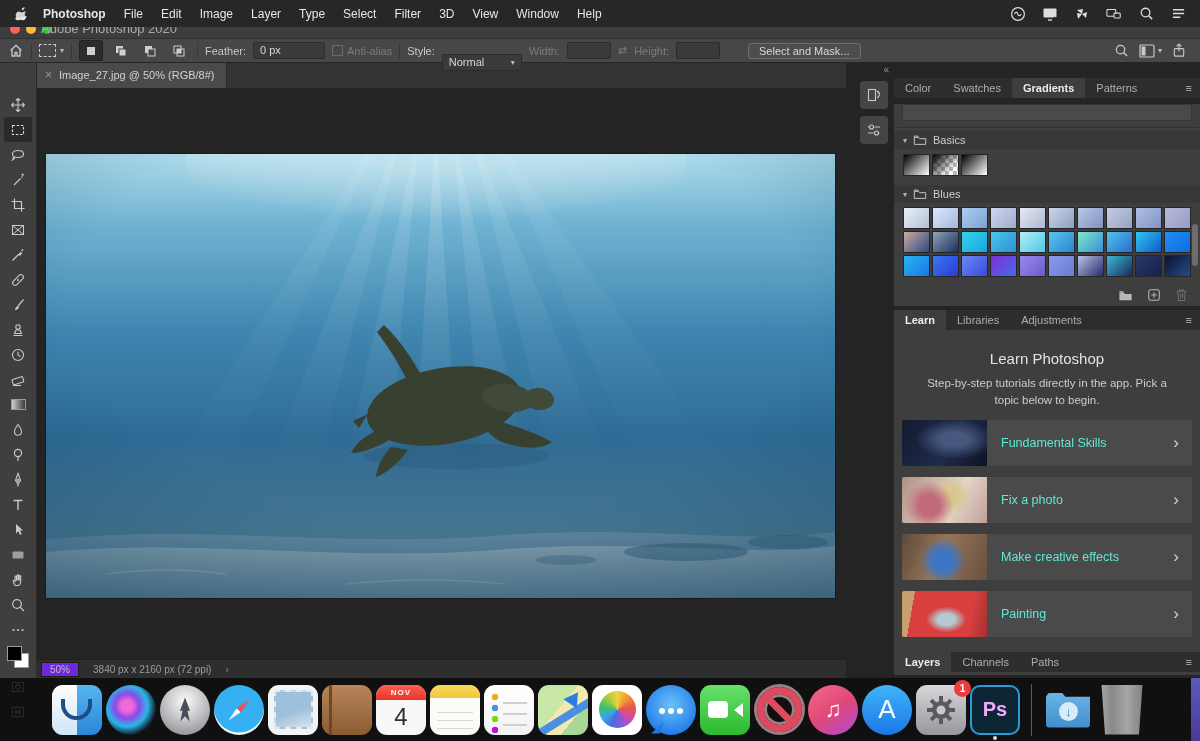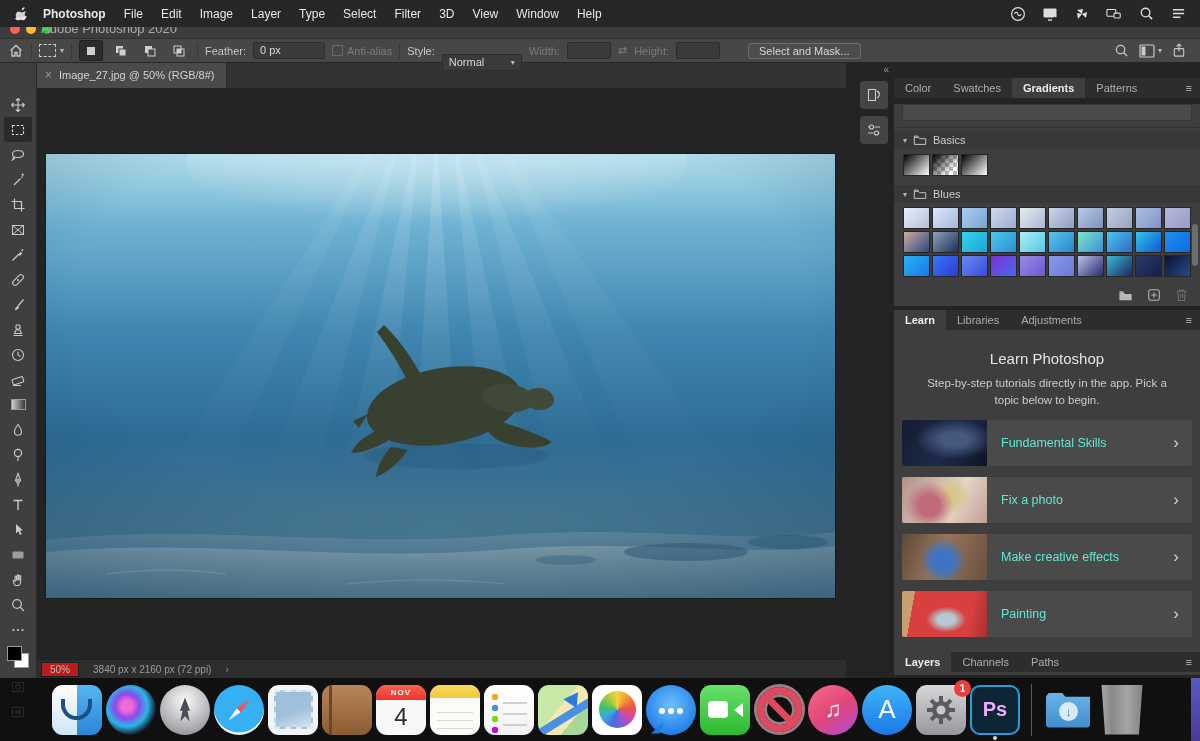--- a/index.html
+++ b/index.html
@@ -47,21 +47,21 @@
   .tabstrip{position:absolute;left:37px;right:354px;top:0;height:26px;background:#333333;}
   .doctab{display:inline-flex;align-items:center;gap:7px;height:26px;background:#4a4a4a;padding:0 12px 0 8px;
           font-size:11px;color:#d2d2d2;border-right:1px solid #2b2b2b;}
   .doctab .x{color:#9a9a9a;font-size:12px;}
   
   .canvas{position:absolute;left:37px;right:354px;top:26px;bottom:18px;background:#242424;overflow:hidden;}
   .image{position:absolute;left:9px;top:66px;width:789px;height:444px;box-shadow:0 0 0 1px #1b1b1b;}
   
   .statusbar{position:absolute;left:37px;right:354px;bottom:0;height:18px;background:#2e2e2e;border-top:1px solid #1f1f1f;
              display:flex;align-items:center;font-size:10px;color:#9b9b9b;gap:14px;padding:0 4px;}
-  .zoomwell{background:#b91c1c;border:1px solid #1e1e1e;height:13px;line-height:13px;padding:0 8px;color:#bdbdbd;}
+  .zoomwell{background:#6d28d9;border:1px solid #1e1e1e;height:13px;line-height:13px;padding:0 8px;color:#bdbdbd;}
   
   .rightside{position:absolute;right:0;top:0;bottom:0;width:354px;background:#242424;}
   .iconcol{position:absolute;left:12px;top:2px;width:32px;text-align:center;}
   .collapse{color:#9a9a9a;font-size:10px;letter-spacing:-1px;margin-bottom:6px;text-align:right;padding-right:2px;}
   .colbtn{width:28px;height:28px;background:#454545;border-radius:4px;margin:0 auto 7px;display:flex;align-items:center;justify-content:center;}
   .panels{position:absolute;right:0;top:16px;width:306px;}
   .ptabs{height:20px;background:#2d2d2d;display:flex;align-items:center;font-size:11px;color:#aeaeae;}
   .ptab{padding:0 11px;line-height:20px;height:20px;}
   .ptab.active{background:#3e3e3e;color:#ececec;font-weight:bold;}
   .ptab-menu{margin-left:auto;padding-right:8px;color:#bdbdbd;font-size:11px;}

